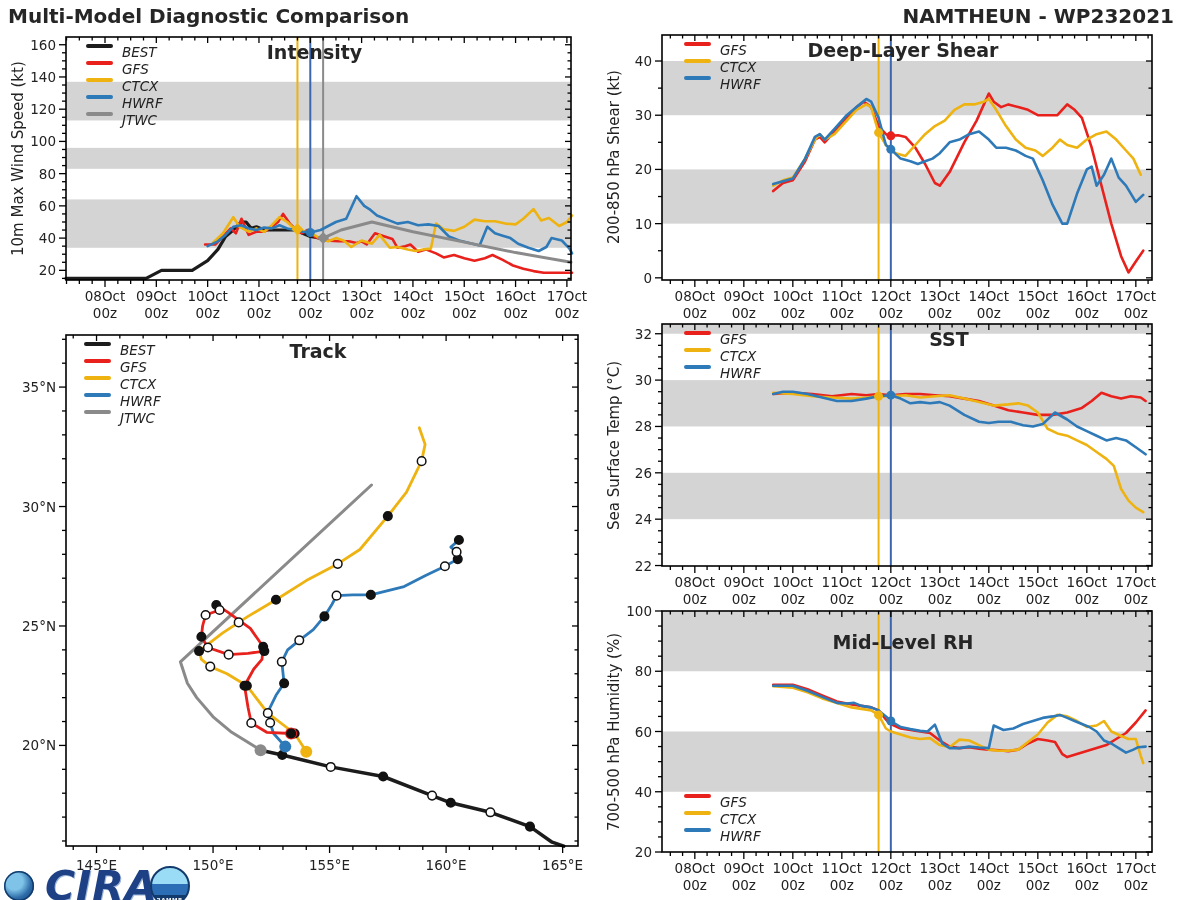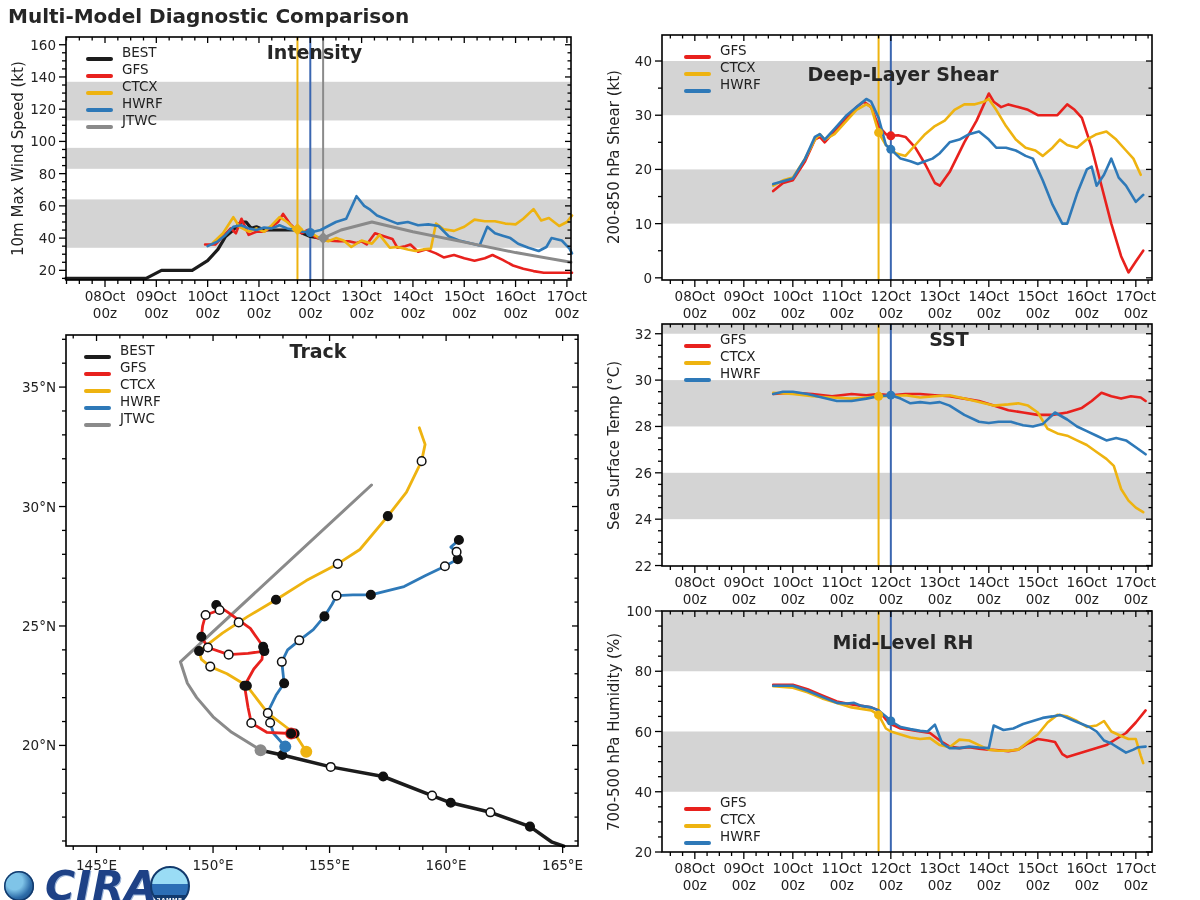--- a/index.html
+++ b/index.html
@@ -5,31 +5,31 @@
   html,body{margin:0;padding:0;background:#fff;}
   #app{position:relative;width:1200px;height:900px;background:#fff;overflow:hidden;
        font-family:"DejaVu Sans",sans-serif;color:#222;}
   #cv{position:absolute;left:0;top:0;}
   .title{position:absolute;top:4px;font-size:20px;font-weight:bold;color:#262626;white-space:nowrap;}
   #title-left{left:8px;text-align:center;}
   #title-right{right:26px;}
   .pt{position:absolute;font-size:19px;font-weight:bold;color:#262626;text-align:center;}
   #t-intensity{left:66px;width:497px;top:41px;}
   #t-track{left:66px;width:504px;top:340px;}
-  #t-shear{left:662px;width:482px;top:39px;margin-top:24px;}
+  #t-shear{left:662px;width:482px;top:39px;}
   #t-sst{left:662px;width:482px;top:328px;margin-left:46px;}
   #t-rh{left:662px;width:482px;top:631px;}
   .yl{position:absolute;writing-mode:vertical-rl;transform:rotate(180deg);display:flex;
       align-items:center;justify-content:center;font-size:15px;color:#222;white-space:nowrap;width:20px;}
   #yl-intensity{left:8px;top:37px;height:243px;}
   #yl-shear{left:604px;top:35px;height:245px;}
   #yl-sst{left:604px;top:324px;height:242px;}
   #yl-rh{left:604px;top:611px;height:241px;}
   .legend{position:absolute;}
-  .lrow{display:flex;align-items:flex-end;height:17px;}
+  .lrow{display:flex;align-items:flex-start;height:17px;font-style:italic;}
   .sw{display:inline-block;width:27px;height:4px;border-radius:2px;margin-right:9px;}
   .ltxt{font-size:13.5px;color:#222;line-height:17px;}
   #lg-intensity{left:86px;top:44px;}
   #lg-track{left:84px;top:342px;}
   #lg-shear{left:684px;top:42px;}
   #lg-sst{left:684px;top:331px;}
   #lg-rh{left:684px;top:794px;}
   #logo{position:absolute;left:4px;top:862px;display:flex;align-items:center;}
   #logo .globe{width:30px;height:30px;border-radius:50%;
      background:radial-gradient(circle at 35% 35%,#7fc4e8 0 30%,#2d6ca8 60%,#123a6d 100%);
@@ -814,20 +814,21 @@
       <text x="1037.83" y="873" text-anchor="middle" font-size="13.5" fill="#222" font-family="&quot;DejaVu Sans&quot;,sans-serif">15Oct</text>
       <text x="1037.83" y="890" text-anchor="middle" font-size="13.5" fill="#222" font-family="&quot;DejaVu Sans&quot;,sans-serif">00z</text>
       <text x="1086.83" y="873" text-anchor="middle" font-size="13.5" fill="#222" font-family="&quot;DejaVu Sans&quot;,sans-serif">16Oct</text>
       <text x="1086.83" y="890" text-anchor="middle" font-size="13.5" fill="#222" font-family="&quot;DejaVu Sans&quot;,sans-serif">00z</text>
       <text x="1135.8300000000002" y="873" text-anchor="middle" font-size="13.5" fill="#222" font-family="&quot;DejaVu Sans&quot;,sans-serif">17Oct</text>
       <text x="1135.8300000000002" y="890" text-anchor="middle" font-size="13.5" fill="#222" font-family="&quot;DejaVu Sans&quot;,sans-serif">00z</text>
       <rect x="662" y="611" width="490" height="241" fill="none" stroke="#000" stroke-width="1.6"></rect>
     </svg>
 
   <div class="title" id="title-left">Multi-Model Diagnostic Comparison</div>
+  <div class="title" id="title-right">NAMTHEUN - WP232021</div>
 
   <div class="pt" id="t-intensity">Intensity</div>
   <div class="pt" id="t-track">Track</div>
   <div class="pt" id="t-shear">Deep-Layer Shear</div>
   <div class="pt" id="t-sst">SST</div>
   <div class="pt" id="t-rh">Mid-Level RH</div>
 
   <div class="yl" id="yl-intensity">10m Max Wind Speed (kt)</div>
   <div class="yl" id="yl-shear">200-850 hPa Shear (kt)</div>
   <div class="yl" id="yl-sst">Sea Surface Temp (°C)</div>

